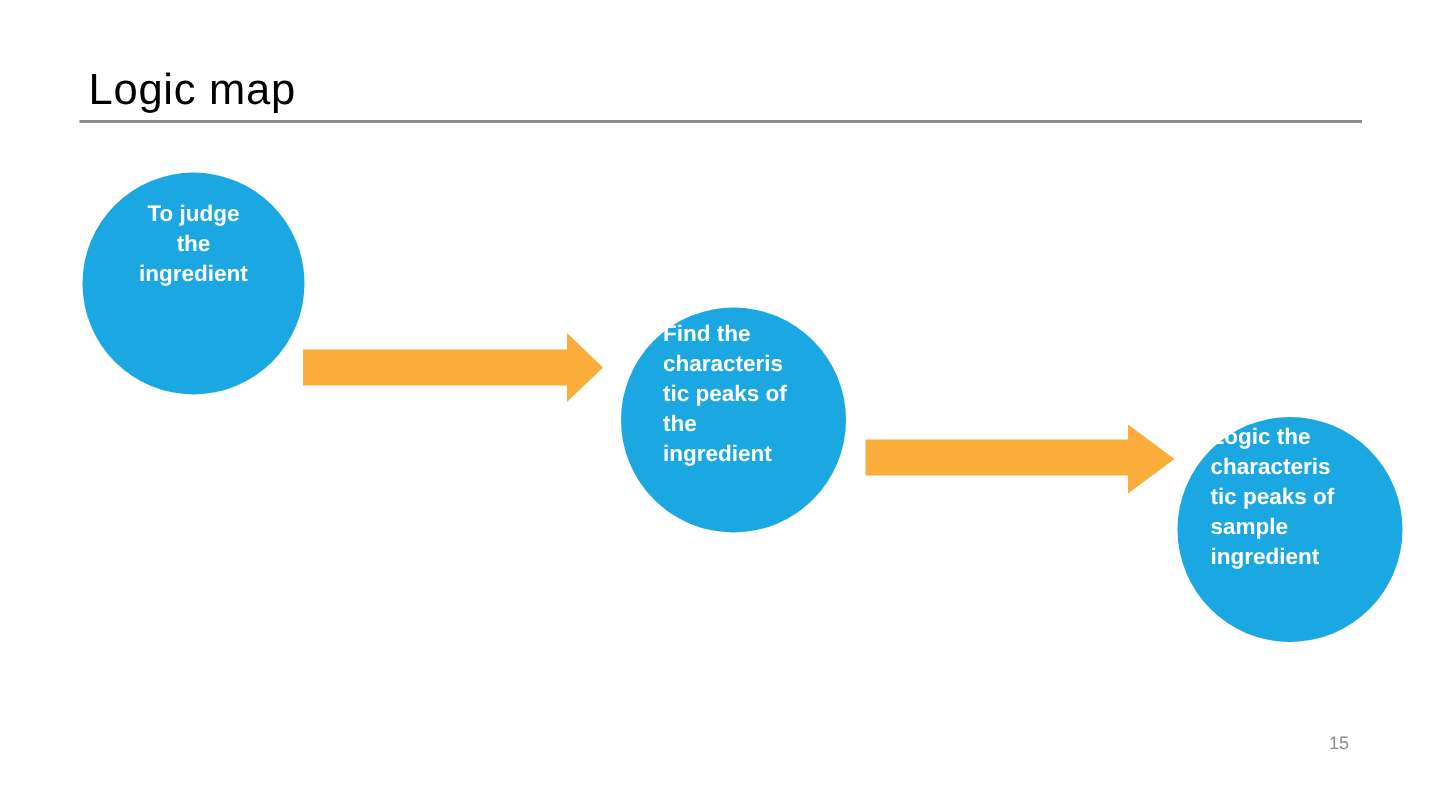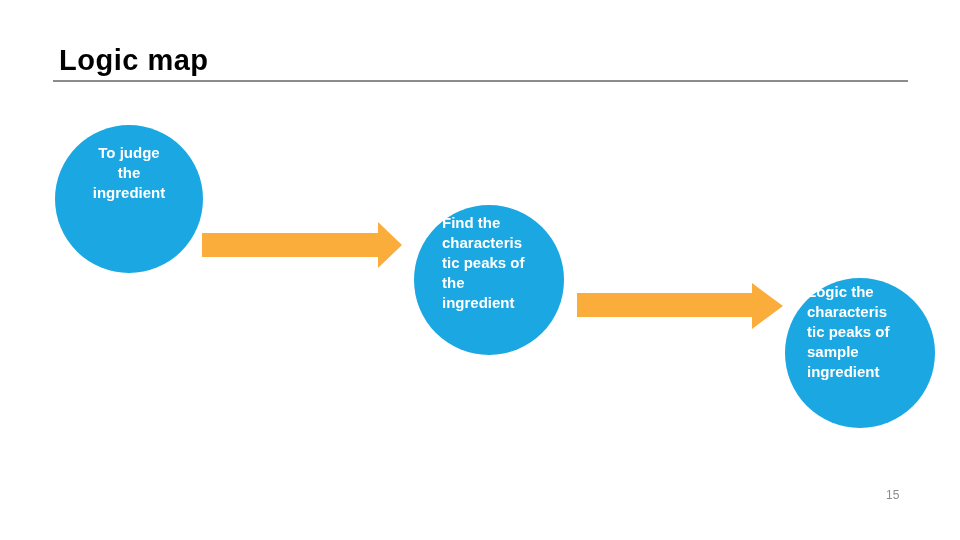--- a/index.html
+++ b/index.html
@@ -13,39 +13,39 @@
     width: 960px;
     height: 540px;
     background: var(--background, #ffffff);
     overflow: hidden;
   }
   .slide-title {
     position: absolute;
     left: 59px;
     top: 44px;
     font-size: 29px;
-    font-weight: bold;
+    font-weight: normal;
     color: var(--title-text, #000000);
     letter-spacing: 0.5px;
     white-space: nowrap;
   }
   .title-divider {
     position: absolute;
     left: 53px;
     top: 80px;
     width: 855px;
     height: 1.5px;
     background: var(--divider, #8c8c8c);
   }
   .node {
     position: absolute;
     border-radius: 50%;
     background: var(--node-fill, #1ba7e2);
   }
-  .node-1 { left: 55px;  top: 125px; width: 148px; height: 148px; }
+  .node-1 { left: 55px;  top: 115px; width: 148px; height: 148px; }
   .node-2 { left: 414px; top: 205px; width: 150px; height: 150px; }
   .node-3 { left: 785px; top: 278px; width: 150px; height: 150px; }
   .node-text {
     position: absolute;
     color: var(--node-text, #ffffff);
     font-size: 15px;
     font-weight: bold;
     line-height: 20px;
   }
   .node-text.center { text-align: center; left: 0; width: 100%; }

